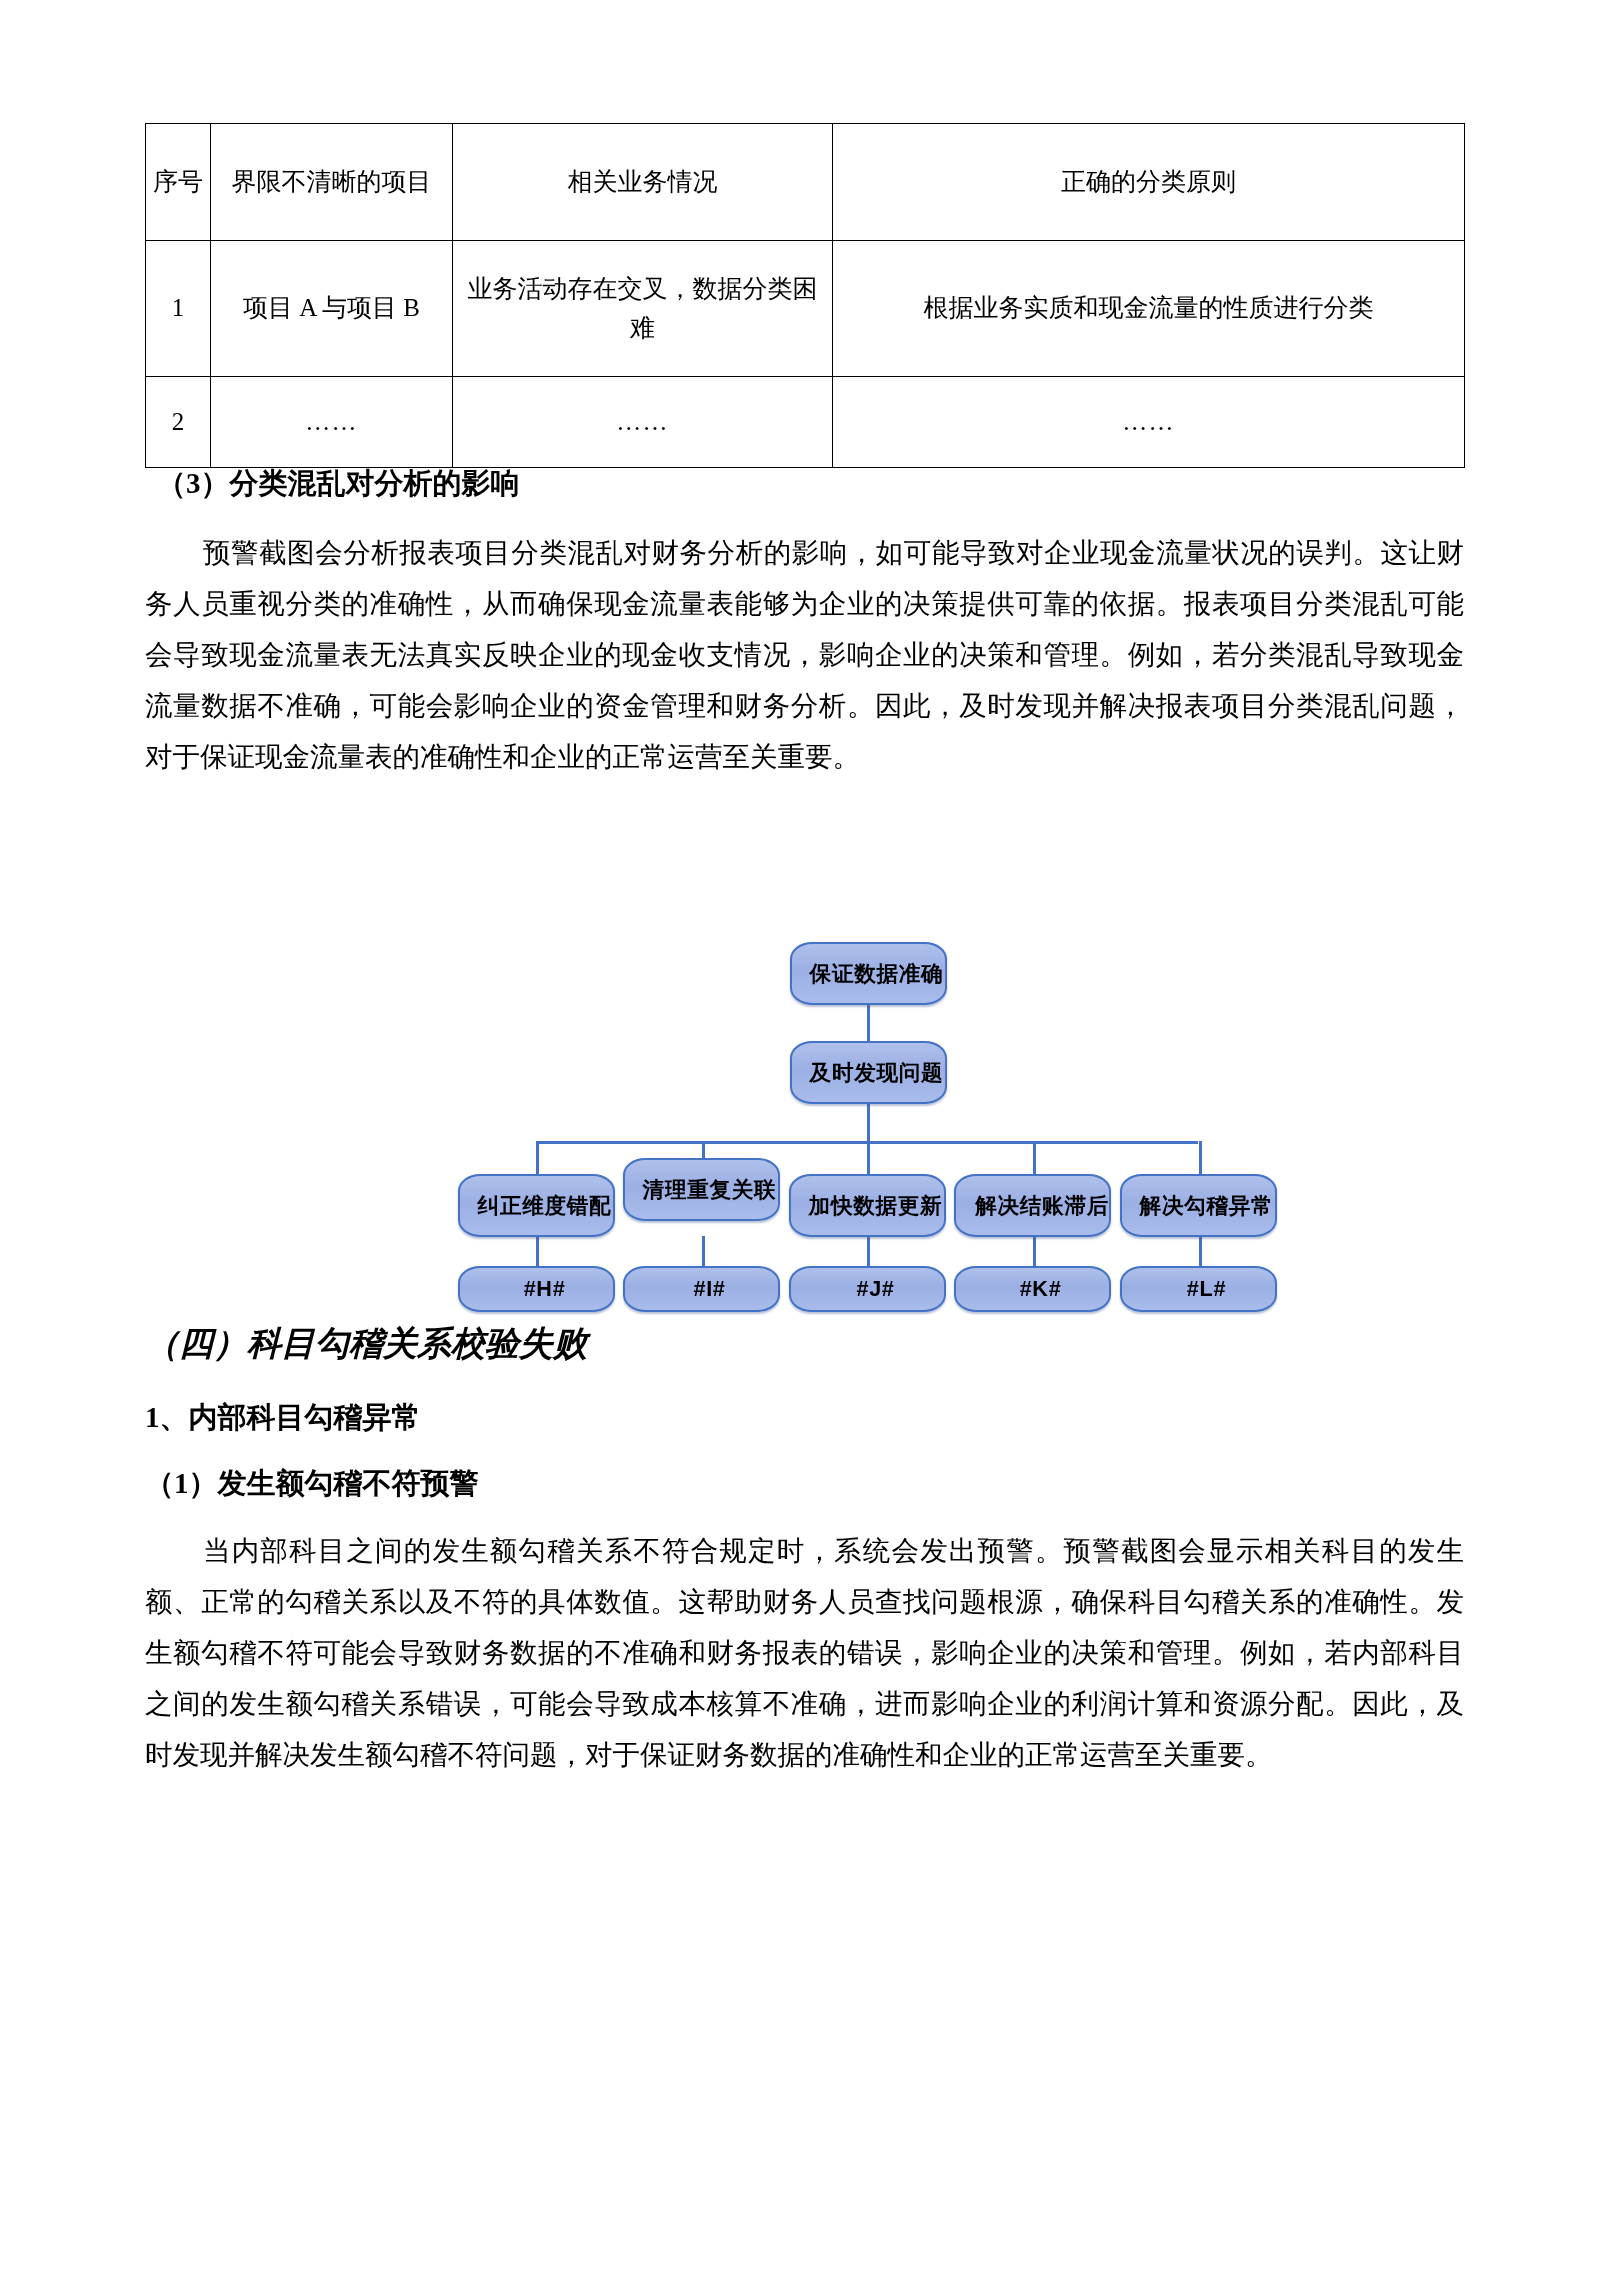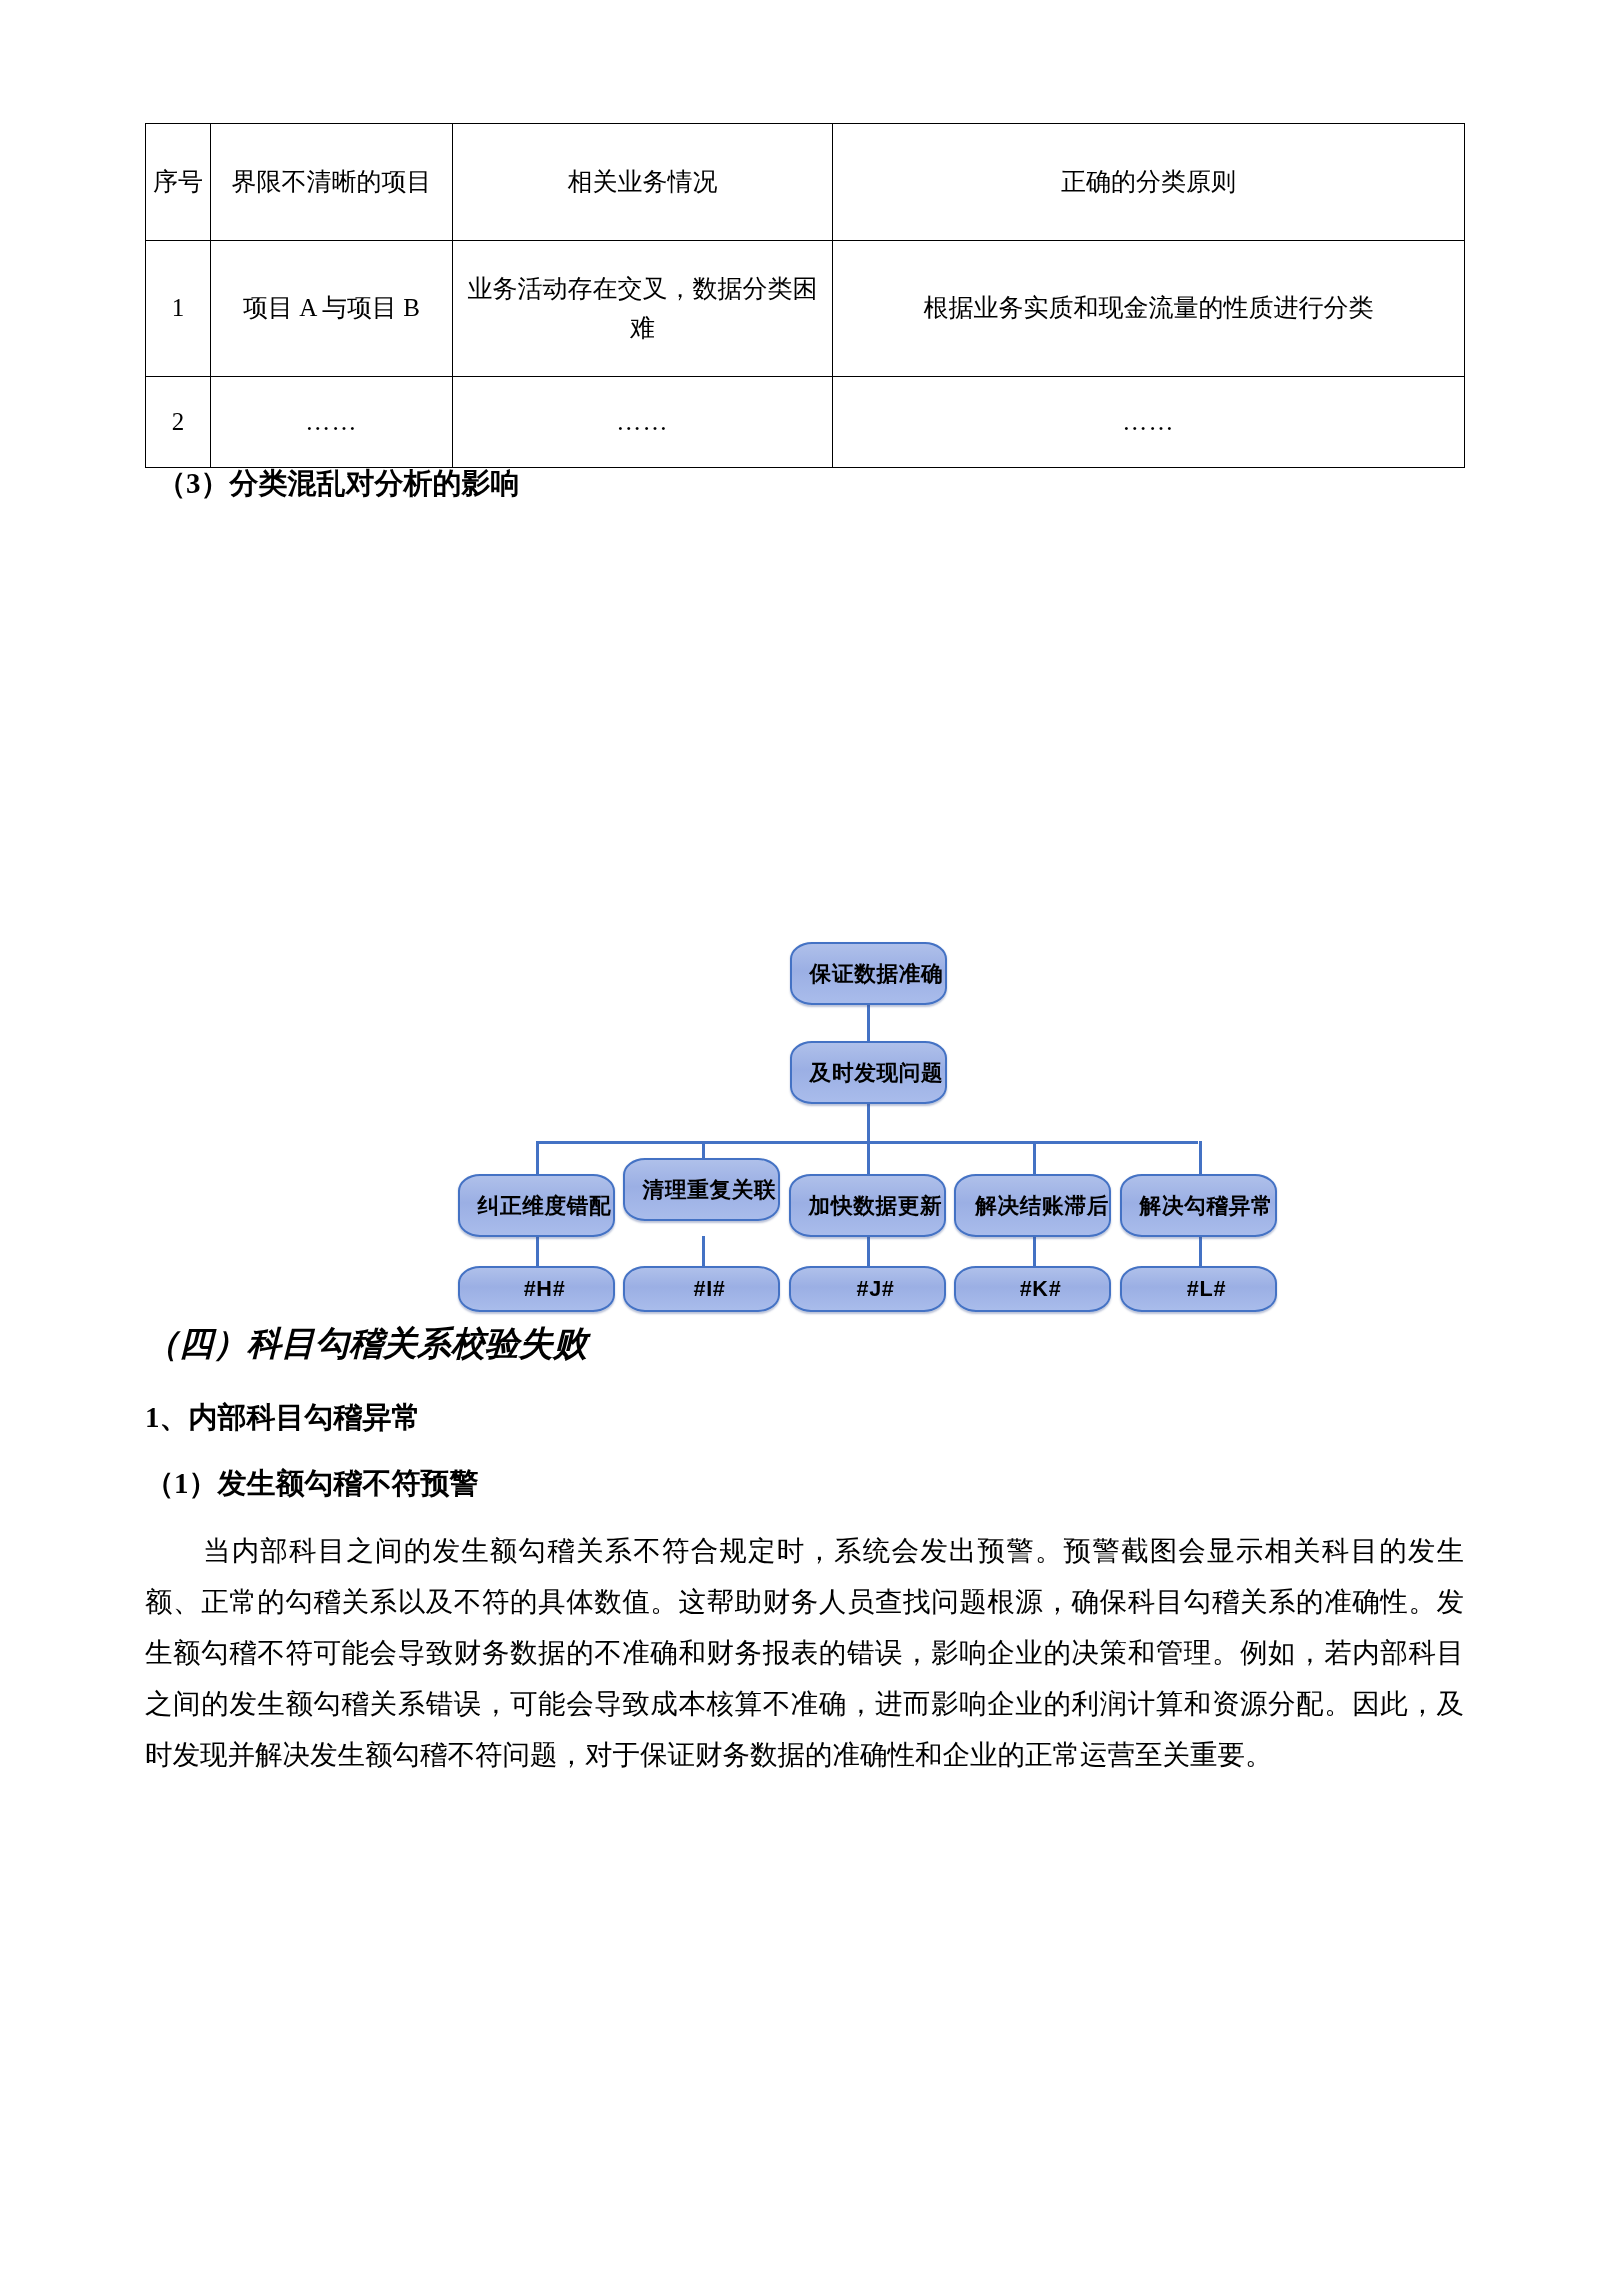--- a/index.html
+++ b/index.html
@@ -154,20 +154,21 @@
           <td class="dots">……</td>
           <td class="dots">……</td>
           <td class="dots">……</td>
         </tr>
       </tbody>
     </table>
   </div>
 
   <div class="h-sub" style="top:466px;margin-left:12px;">（3）分类混乱对分析的影响</div>
 
+  <div class="para" style="top:527px;">预警截图会分析报表项目分类混乱对财务分析的影响，如可能导致对企业现金流量状况的误判。这让财务人员重视分类的准确性，从而确保现金流量表能够为企业的决策提供可靠的依据。报表项目分类混乱可能会导致现金流量表无法真实反映企业的现金收支情况，影响企业的决策和管理。例如，若分类混乱导致现金流量数据不准确，可能会影响企业的资金管理和财务分析。因此，及时发现并解决报表项目分类混乱问题，对于保证现金流量表的准确性和企业的正常运营至关重要。</div>
 
   <div class="diagram">
 
     <div class="conn v" style="left:722px; top:76px; height:55px;"></div>
     <div class="conn v" style="left:722px; top:174px; height:41px;"></div>
     <div class="conn h" style="left:391px; top:213px; width:662px;"></div>
     <div class="conn v" style="left:391px;  top:213px; height:41px;"></div>
     <div class="conn v" style="left:557px;  top:213px; height:41px;"></div>
     <div class="conn v" style="left:722px; top:213px; height:41px;"></div>
     <div class="conn v" style="left:888px; top:213px; height:41px;"></div>

